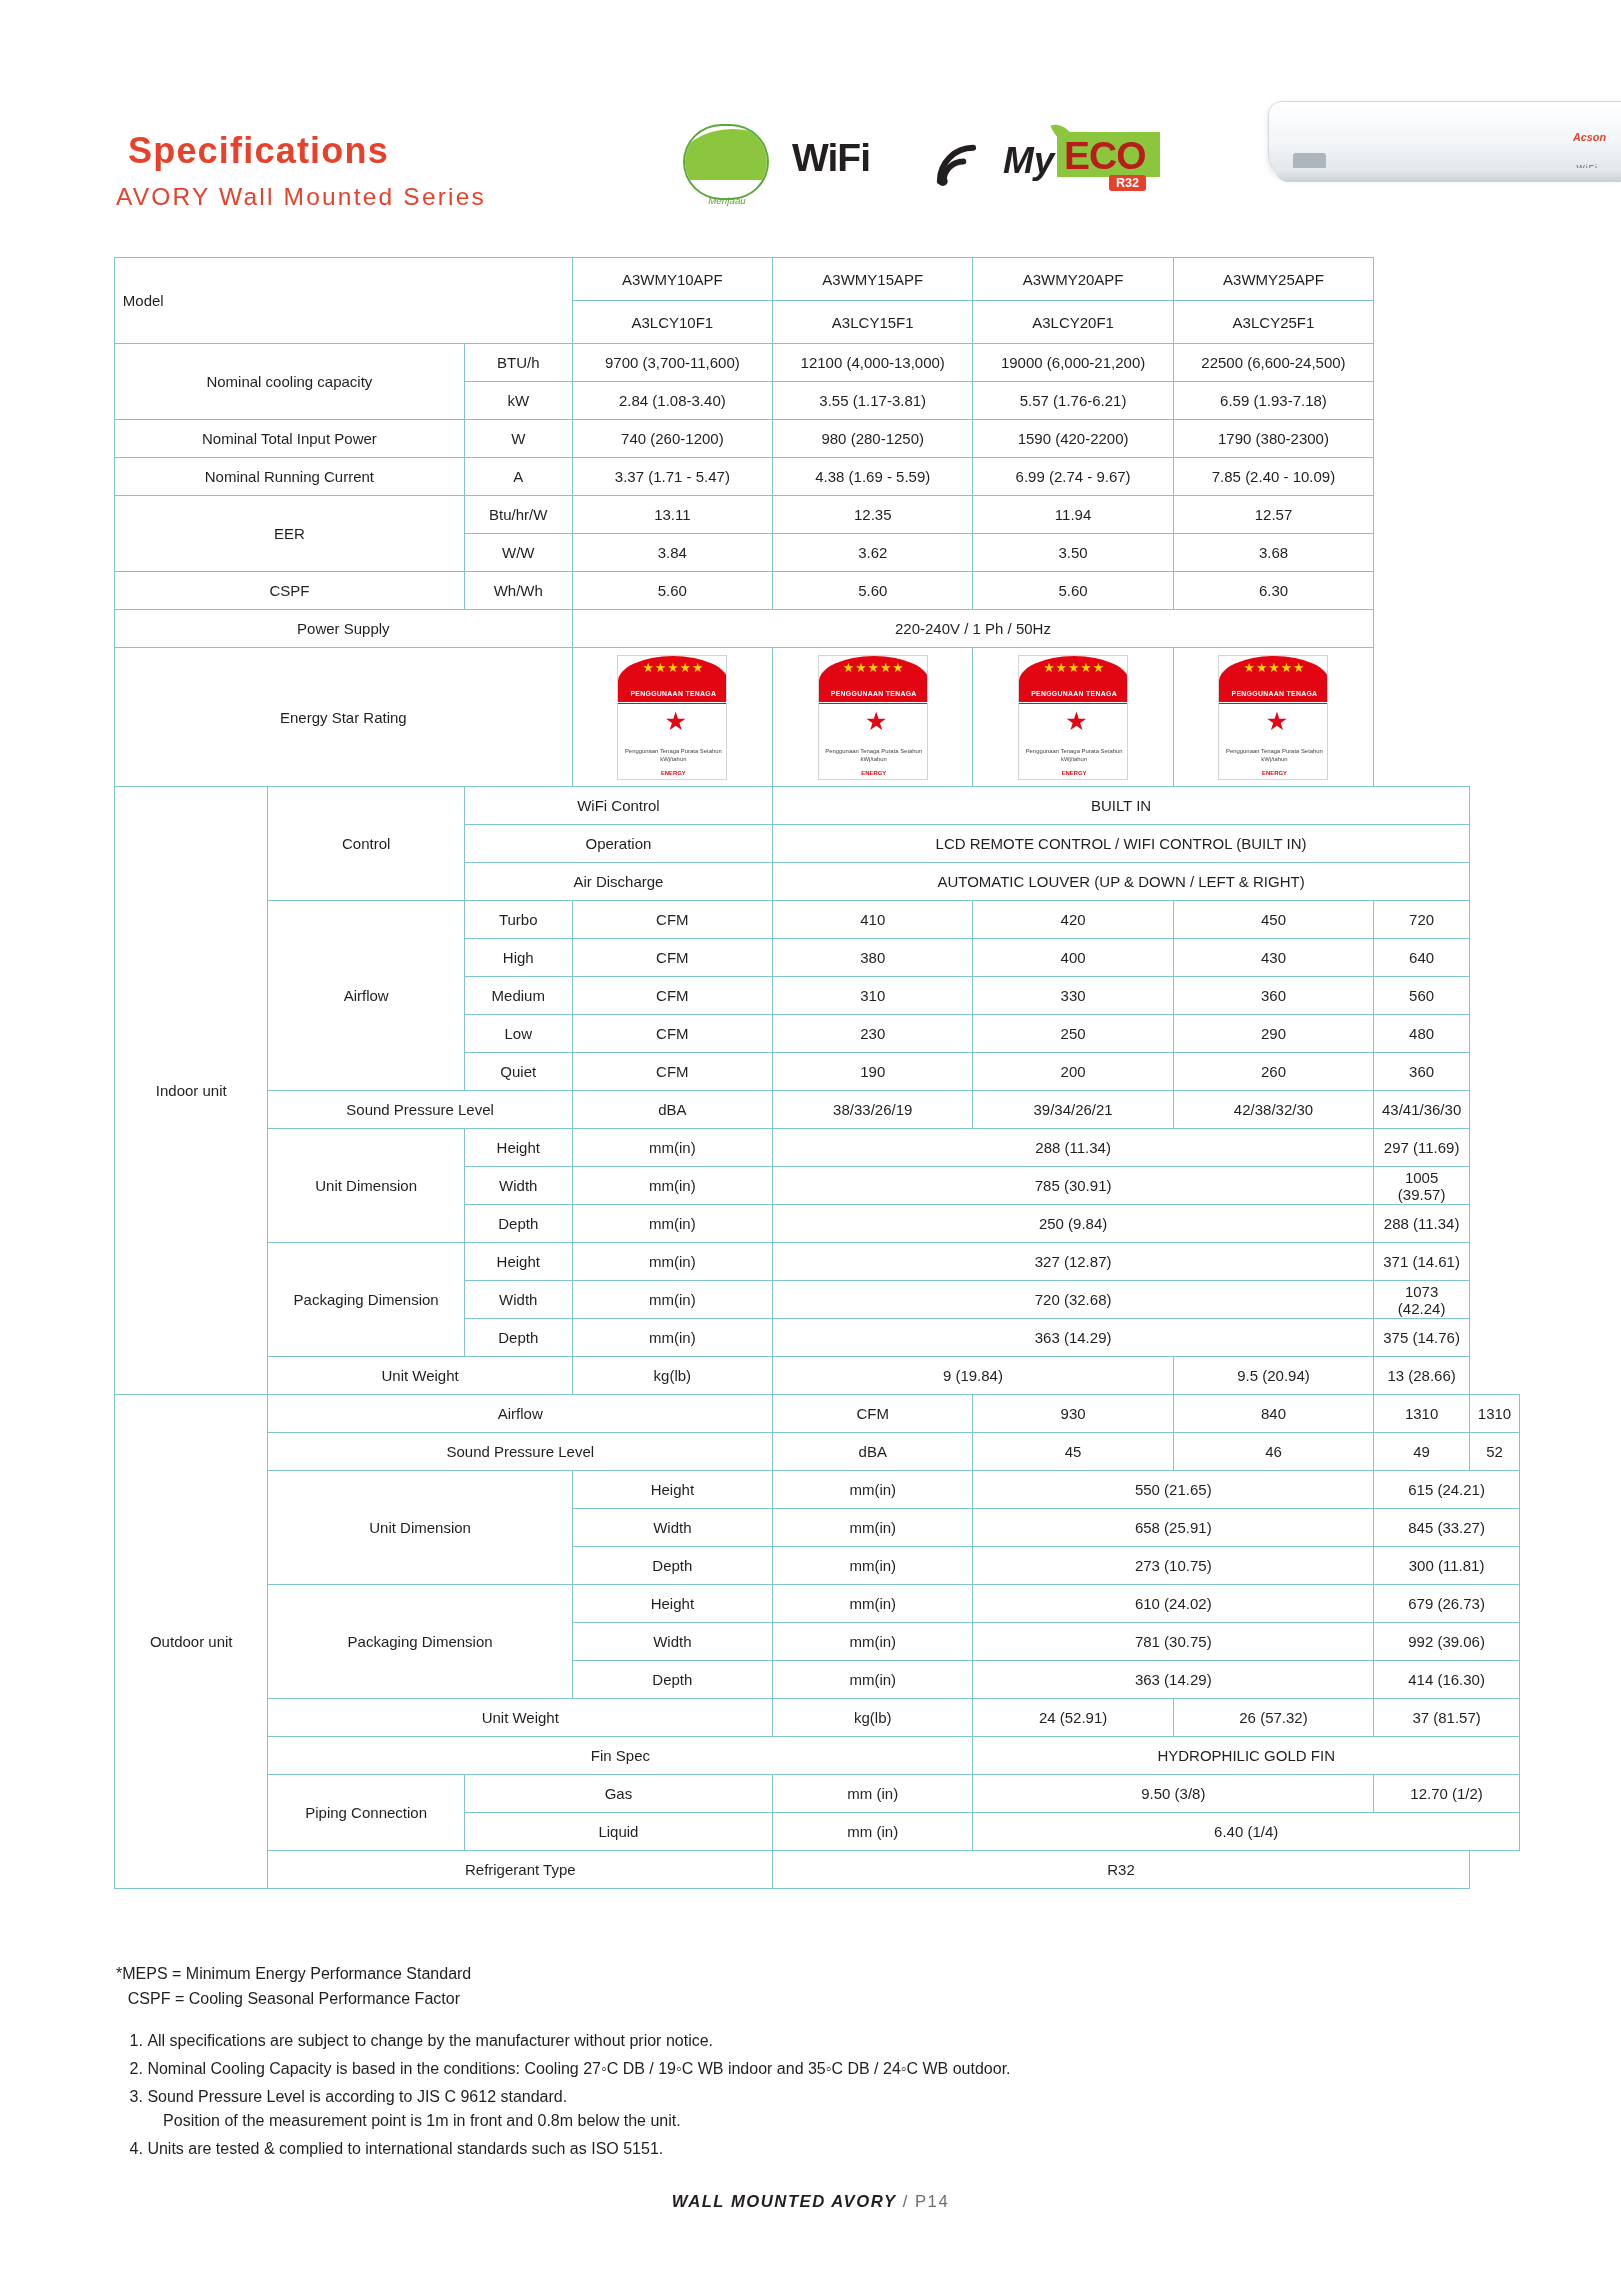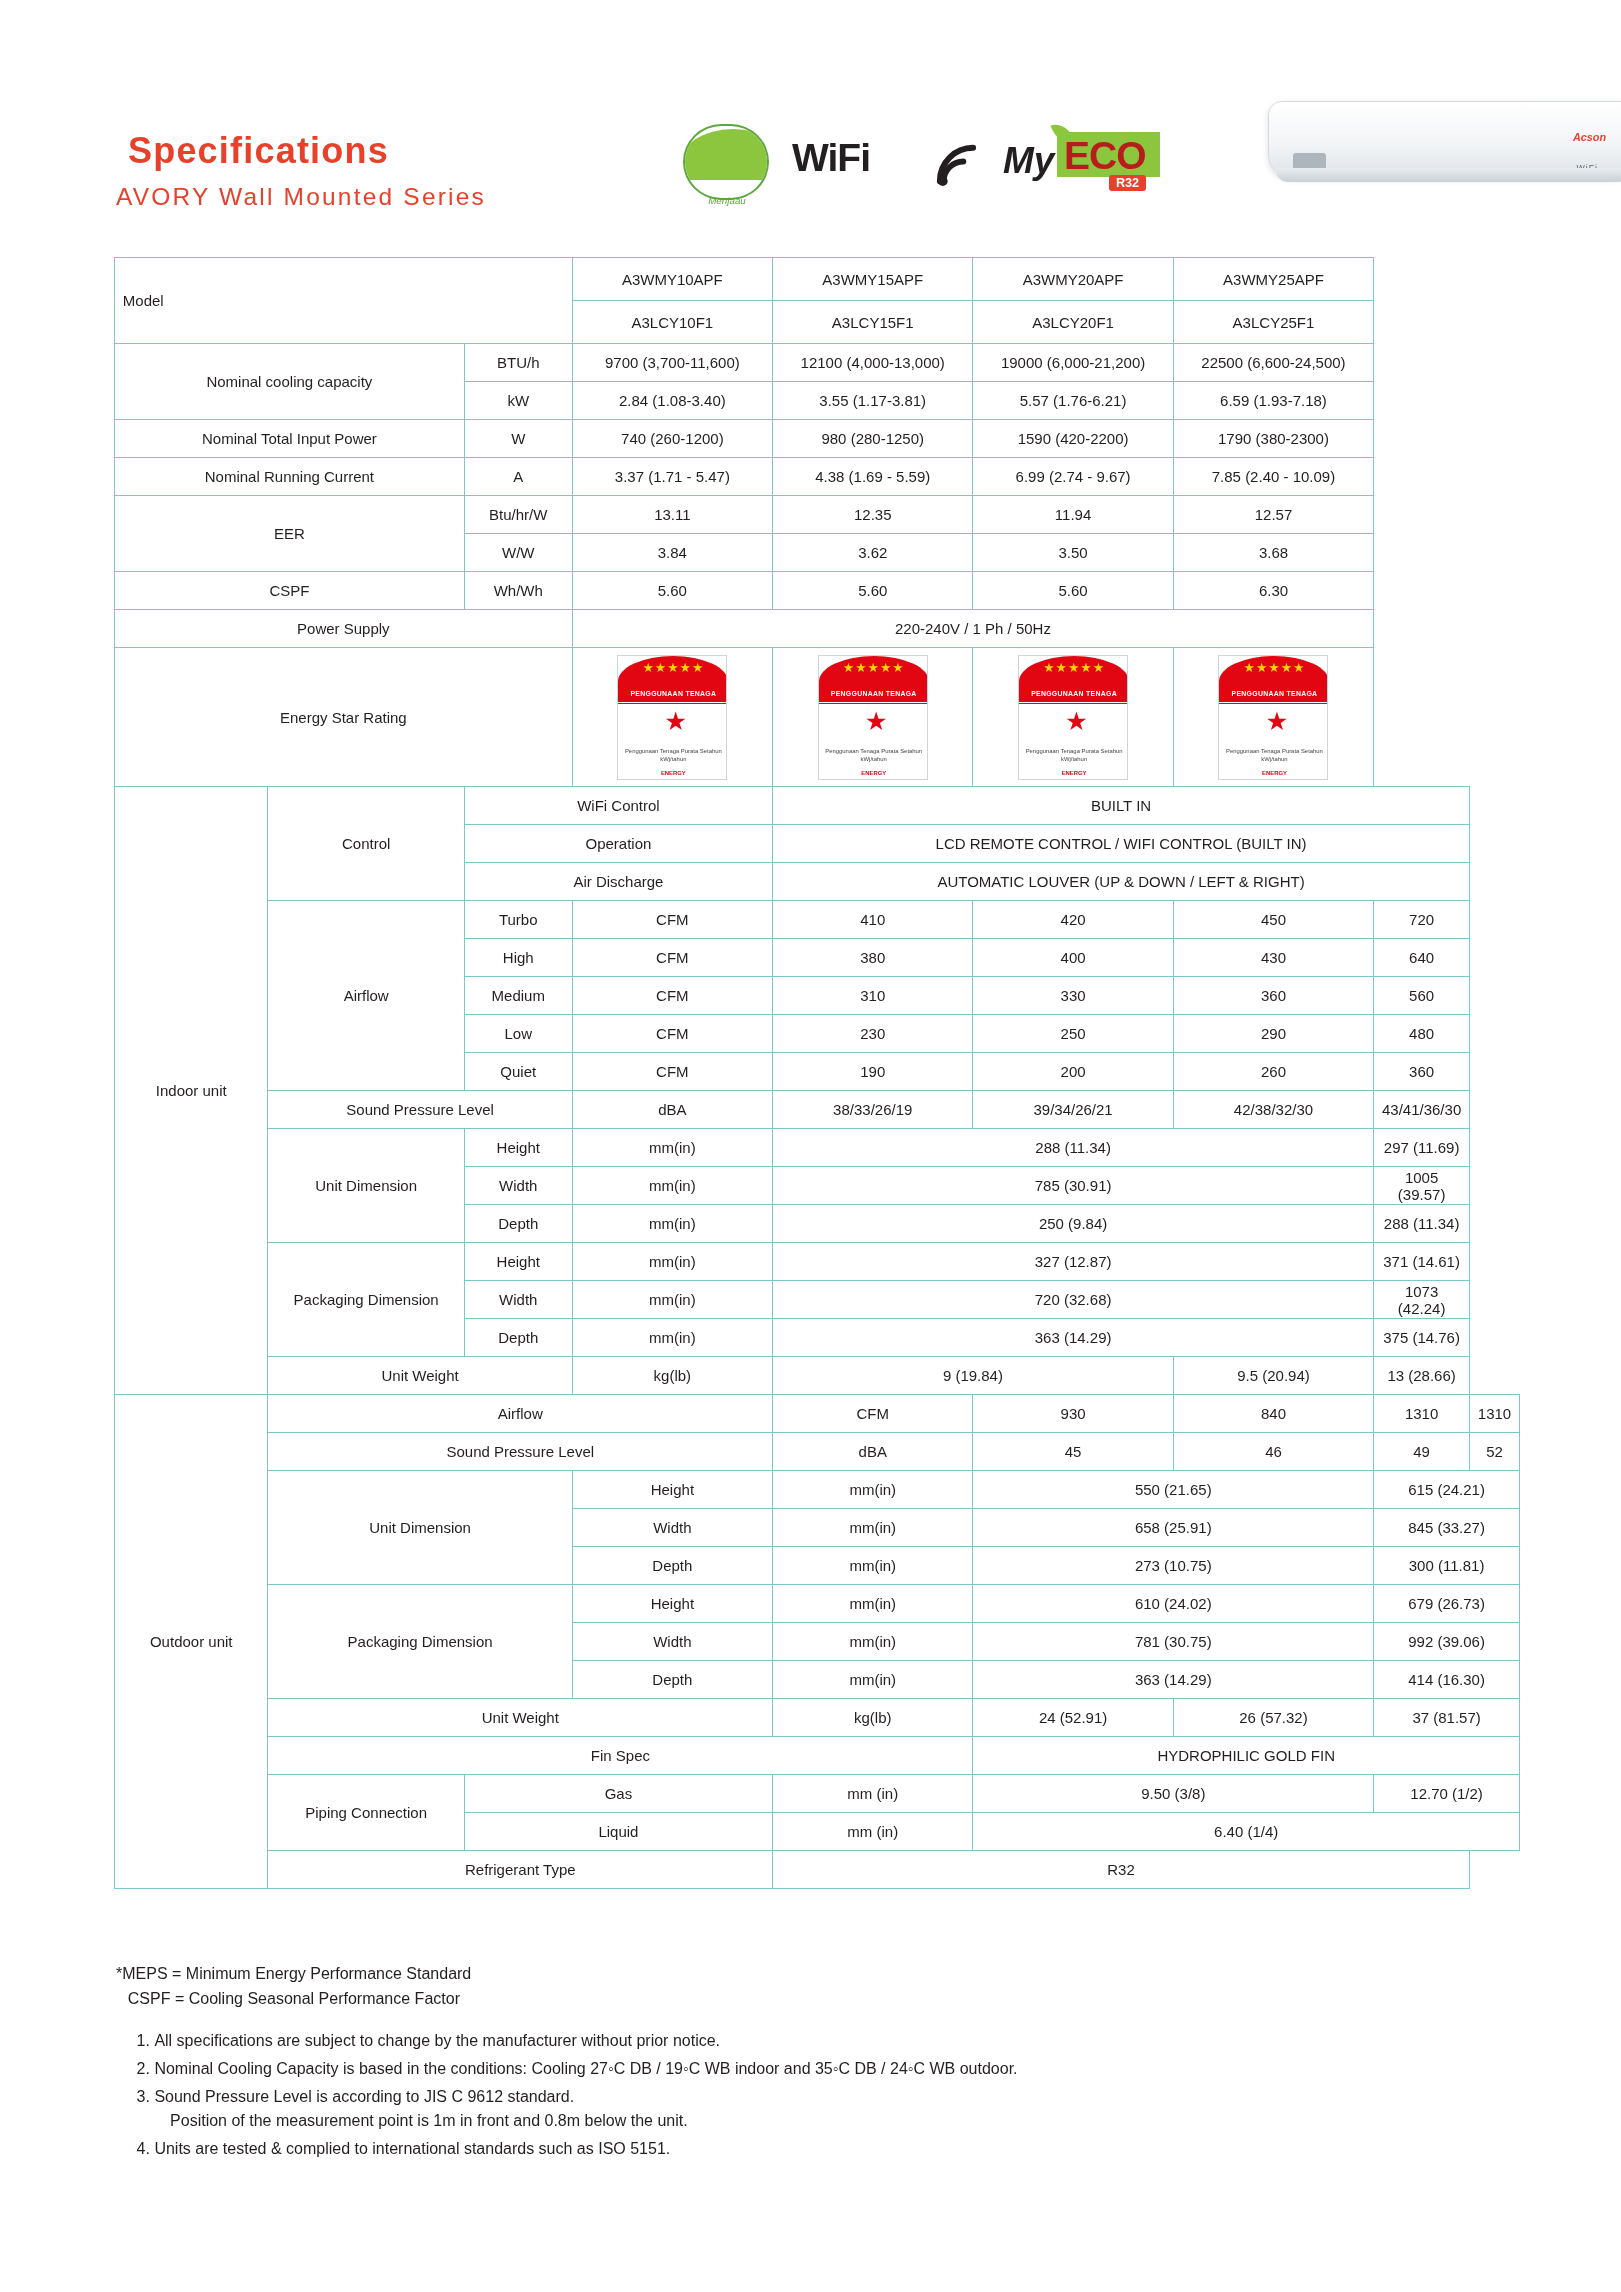--- a/index.html
+++ b/index.html
@@ -182,21 +182,21 @@
   .el-foot .ft2 { position:absolute; left:0; top:10.8px; width:110px; text-align:center; font-size:5.9px; color:#444; }
   .el-foot .ft3 { position:absolute; left:0; bottom:2.9px; width:110px; text-align:center; font-size:5.9px; color:#e20613; font-weight:bold; }
 
   
   .notes {
     position:absolute; left: 116px; top: 1962px; width: 1274px;
     font-size: 16px; line-height: 1.55; color:#231f20;
   }
   .notes .meps { margin-bottom: 17.6px; }
   .notes .meps div:last-child { padding-left: 11.8px; }
-  .notes ol { margin: 11px; padding-left: 27.4px; }
+  .notes ol { margin: 4px; padding-left: 27.4px; }
   .notes ol li { margin-bottom: 2.9px; }
   .notes .sub { padding-left: 15.7px; display:block; }
 
   
   .footer {
     position:absolute; left:0; top: 2192px; width: 1621px; text-align:center;
     font-size: 16.7px; letter-spacing: 1.5px;
   }
   .footer .bold { font-weight:bold; font-style: italic; color:#231f20; }
   .footer .pg { color:#6d6e71; }
@@ -662,15 +662,19 @@
       <li>All specifications are subject to change by the manufacturer without prior notice.</li>
       <li>Nominal Cooling Capacity is based in the conditions: Cooling 27◦C DB / 19◦C WB indoor and 35◦C DB / 24◦C WB outdoor.</li>
       <li>
         <span>Sound Pressure Level is according to JIS C 9612 standard.</span>
         <span class="sub">Position of the measurement point is 1m in front and 0.8m below the unit.</span>
       </li>
       <li>Units are tested &amp; complied to international standards such as ISO 5151.</li>
     </ol>
   </div>
 
+  <div class="footer">
+    <span class="bold">WALL MOUNTED AVORY</span>
+    <span class="pg">/ P14</span>
+  </div>
 
 </div>
 
 
 </body></html>

